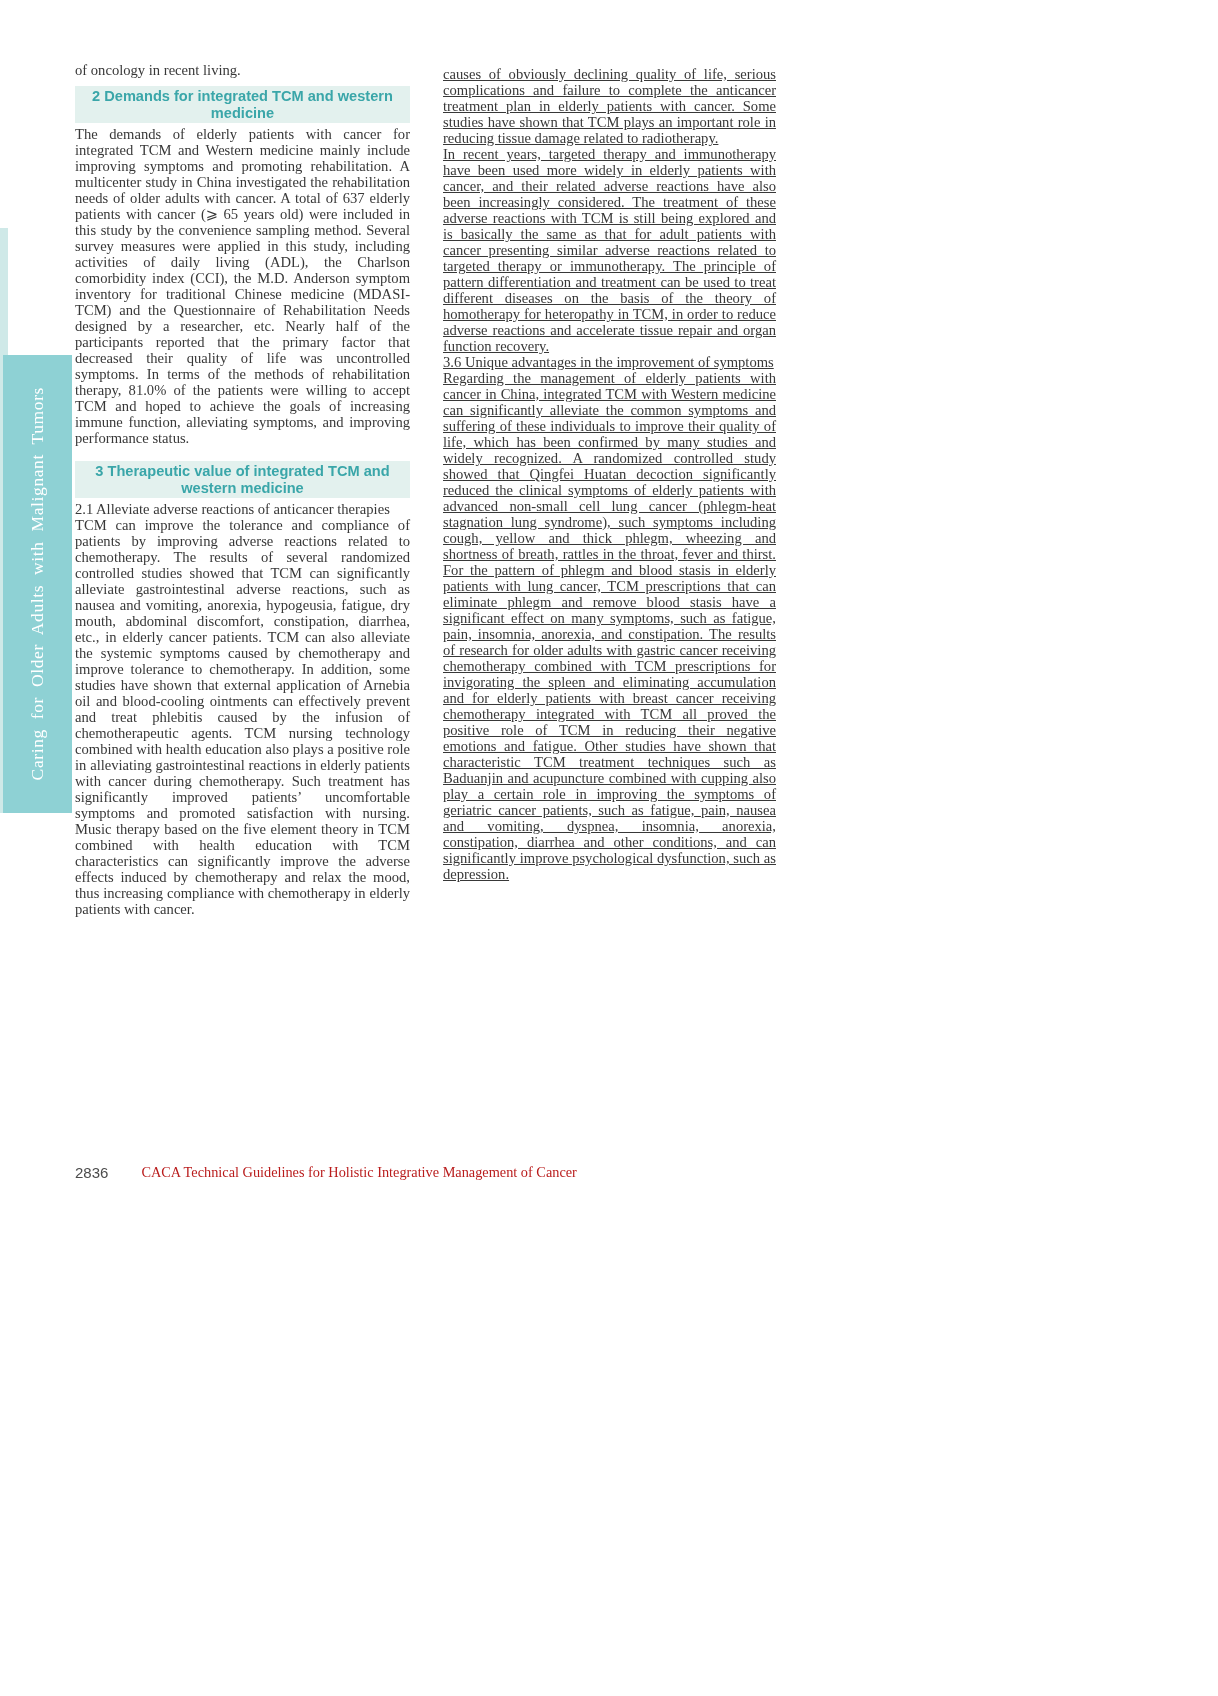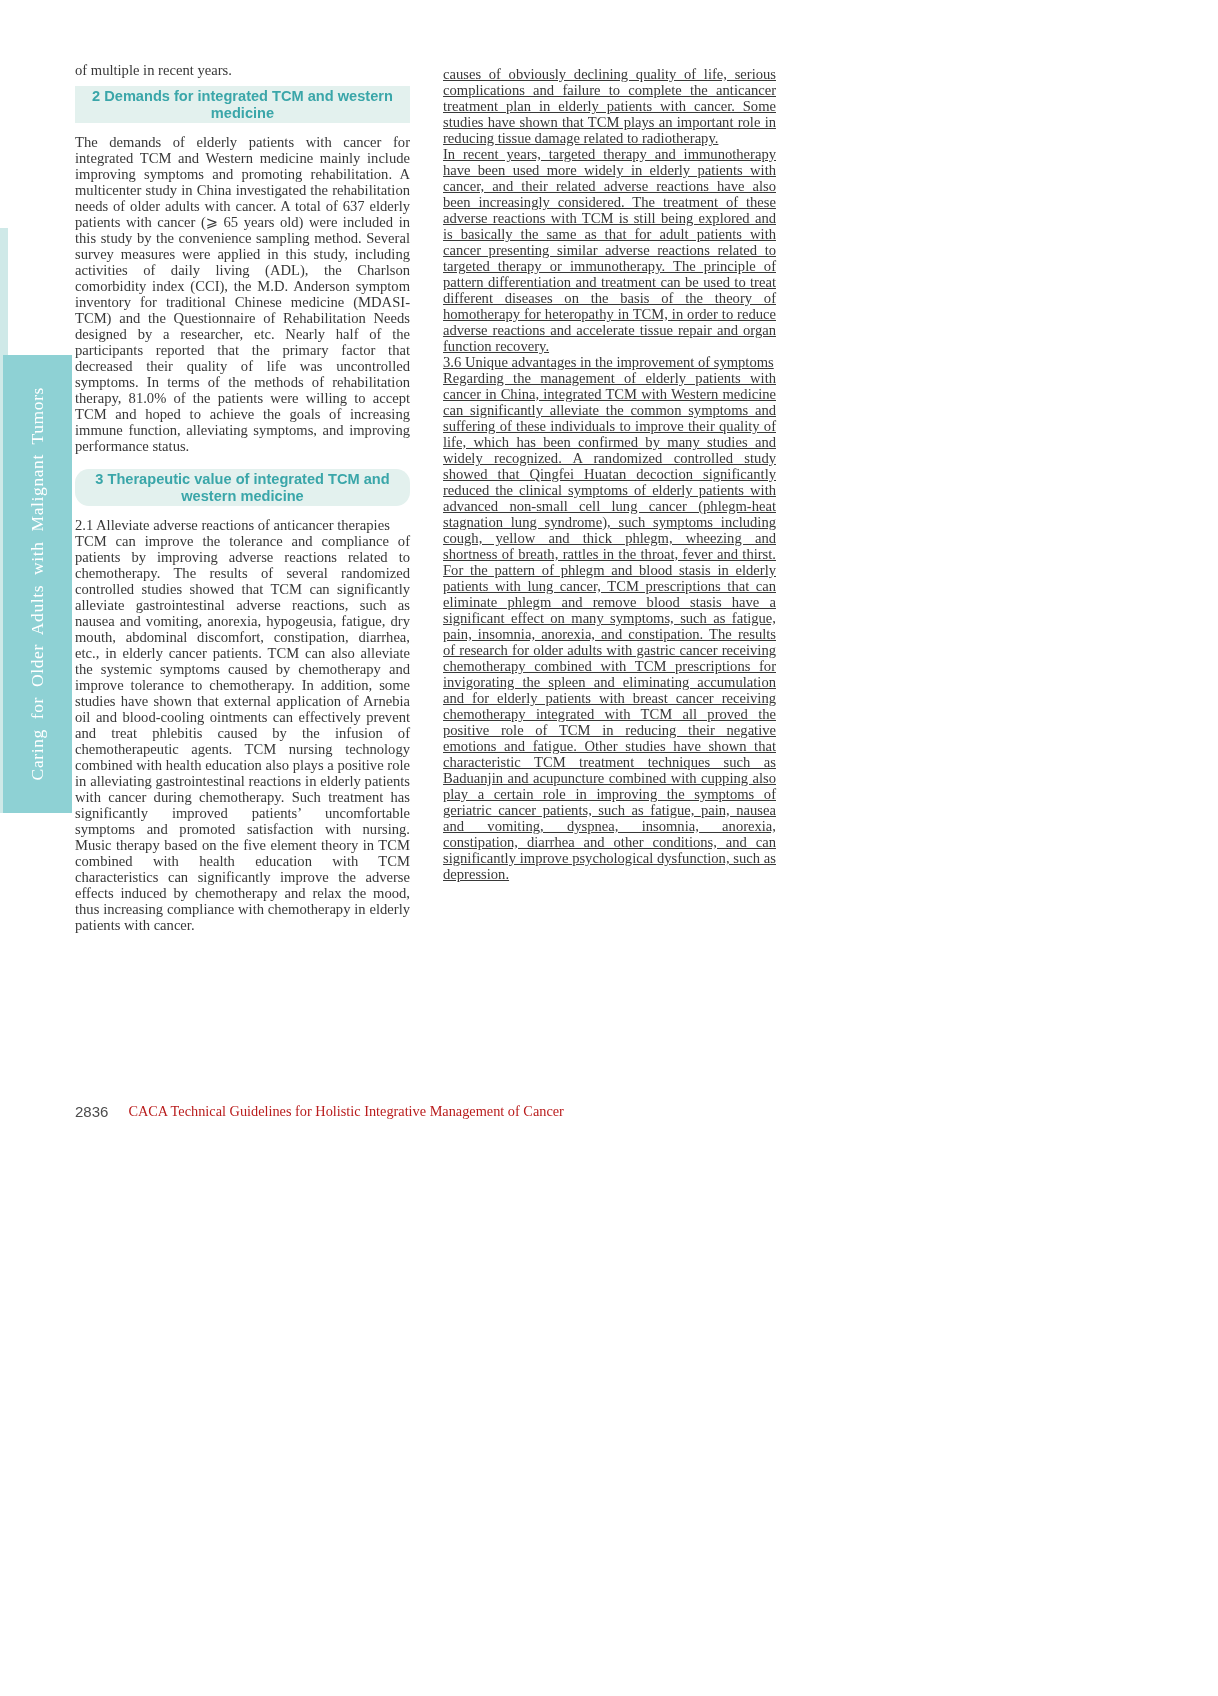--- a/index.html
+++ b/index.html
@@ -47,30 +47,30 @@
   .col p { margin: 0; }
   .heading-box {
     background: var(--heading-bg, #e3f1ee);
     color: var(--heading-text, #3aa6a9);
     font-family: "Liberation Sans", "DejaVu Sans", sans-serif;
     font-weight: bold;
     font-size: 14.6px;
     line-height: 16.5px;
     text-align: center;
     padding: 2px 6px;
-    margin: 8px 0 11px 0;
+    margin: 8px 0 3px 0;
   }
-  .heading-box.second { margin-top: 15px; border-radius: 14px; }
+  .heading-box.second { margin-top: 15px; }
   .subhead { margin: 13px 0 11px 0; text-align: justify; }
   .footer {
     position: absolute;
-    left: 75px; top: 1103px;
+    left: 75px; top: 1164px;
     display: flex;
     align-items: flex-start;
-    gap: 20px;
+    gap: 33px;
   }
   .page-num {
     font-family: "Liberation Sans", "DejaVu Sans", sans-serif;
     font-size: 15px;
     color: #4b4b4b;
   }
   .running-title {
     font-family: "Liberation Serif", "DejaVu Serif", serif;
     font-size: 14.3px;
     color: #b91c1c;
@@ -81,21 +81,21 @@
 
 <div class="page">
 
   <div class="accent-strip"></div>
 
   <div class="side-tab">
     <span class="vlabel">Caring for Older Adults with Malignant Tumors</span>
   </div>
 
   <div class="col col-left">
-    <p>of multiple in recent years.</p>
+    <p>of oncology in recent living.</p>
 
     <div class="heading-box">2 Demands for integrated TCM and western medicine</div>
 
     <p>The demands of elderly patients with cancer for integrated TCM and Western medicine mainly include improving symptoms and promoting rehabilitation. A multicenter study in China investigated the rehabilitation needs of older adults with cancer. A total of 637 elderly patients with cancer (⩾ 65 years old) were included in this study by the convenience sampling method. Several survey measures were applied in this study, including activities of daily living (ADL), the Charlson comorbidity index (CCI), the M.D. Anderson symptom inventory for traditional Chinese medicine (MDASI-TCM) and the Questionnaire of Rehabilitation Needs designed by a researcher, etc. Nearly half of the participants reported that the primary factor that decreased their quality of life was uncontrolled symptoms. In terms of the methods of rehabilitation therapy, 81.0% of the patients were willing to accept TCM and hoped to achieve the goals of increasing immune function, alleviating symptoms, and improving performance status.</p>
 
     <div class="heading-box second">3 Therapeutic value of integrated TCM and western medicine</div>
 
     <p class="subhead">2.1 Alleviate adverse reactions of anticancer therapies</p>
 
     <p>TCM can improve the tolerance and compliance of patients by improving adverse reactions related to chemotherapy. The results of several randomized controlled studies showed that TCM can significantly alleviate gastrointestinal adverse reactions, such as nausea and vomiting, anorexia, hypogeusia, fatigue, dry mouth, abdominal discomfort, constipation, diarrhea, etc., in elderly cancer patients. TCM can also alleviate the systemic symptoms caused by chemotherapy and improve tolerance to chemotherapy. In addition, some studies have shown that external application of Arnebia oil and blood-cooling ointments can effectively prevent and treat phlebitis caused by the infusion of chemotherapeutic agents. TCM nursing technology combined with health education also plays a positive role in alleviating gastrointestinal reactions in elderly patients with cancer during chemotherapy. Such treatment has significantly improved patients’ uncomfortable symptoms and promoted satisfaction with nursing. Music therapy based on the five element theory in TCM combined with health education with TCM characteristics can significantly improve the adverse effects induced by chemotherapy and relax the mood, thus increasing compliance with chemotherapy in elderly patients with cancer.</p>

